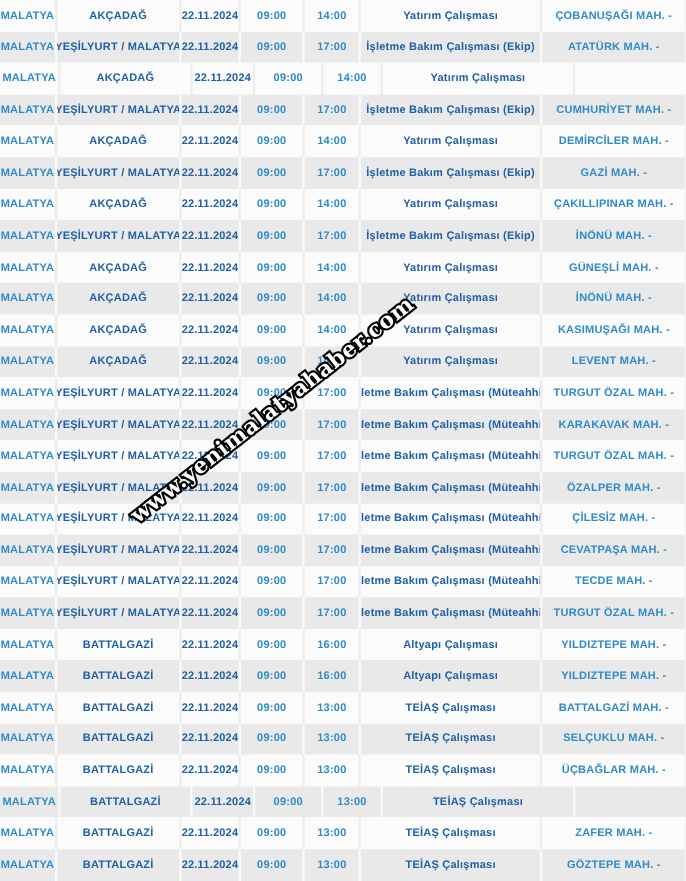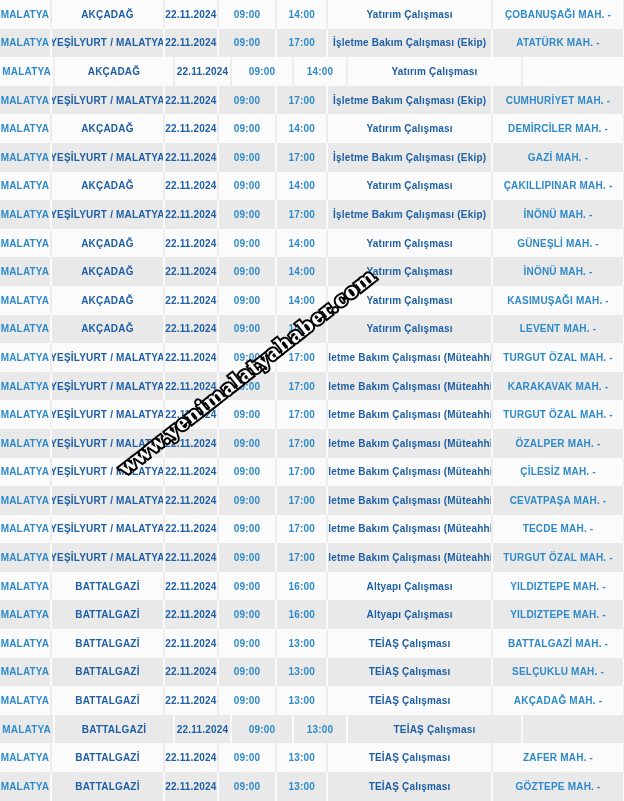--- a/index.html
+++ b/index.html
@@ -278,21 +278,21 @@
         <div class="cell col-work">TEİAŞ Çalışması</div>
         <div class="cell col-neighborhood">SELÇUKLU MAH. -</div>
       </div>
       <div class="row">
         <div class="cell col-city">MALATYA</div>
         <div class="cell col-district">BATTALGAZİ</div>
         <div class="cell col-date">22.11.2024</div>
         <div class="cell col-start">09:00</div>
         <div class="cell col-end">13:00</div>
         <div class="cell col-work">TEİAŞ Çalışması</div>
-        <div class="cell col-neighborhood">AKÇADAĞ MAH. -</div>
+        <div class="cell col-neighborhood">ÜÇBAĞLAR MAH. -</div>
       </div>
       <div class="row">
         <div class="cell col-city">MALATYA</div>
         <div class="cell col-district">BATTALGAZİ</div>
         <div class="cell col-date">22.11.2024</div>
         <div class="cell col-start">09:00</div>
         <div class="cell col-end">13:00</div>
         <div class="cell col-work">TEİAŞ Çalışması</div>
       </div>
       <div class="row">

